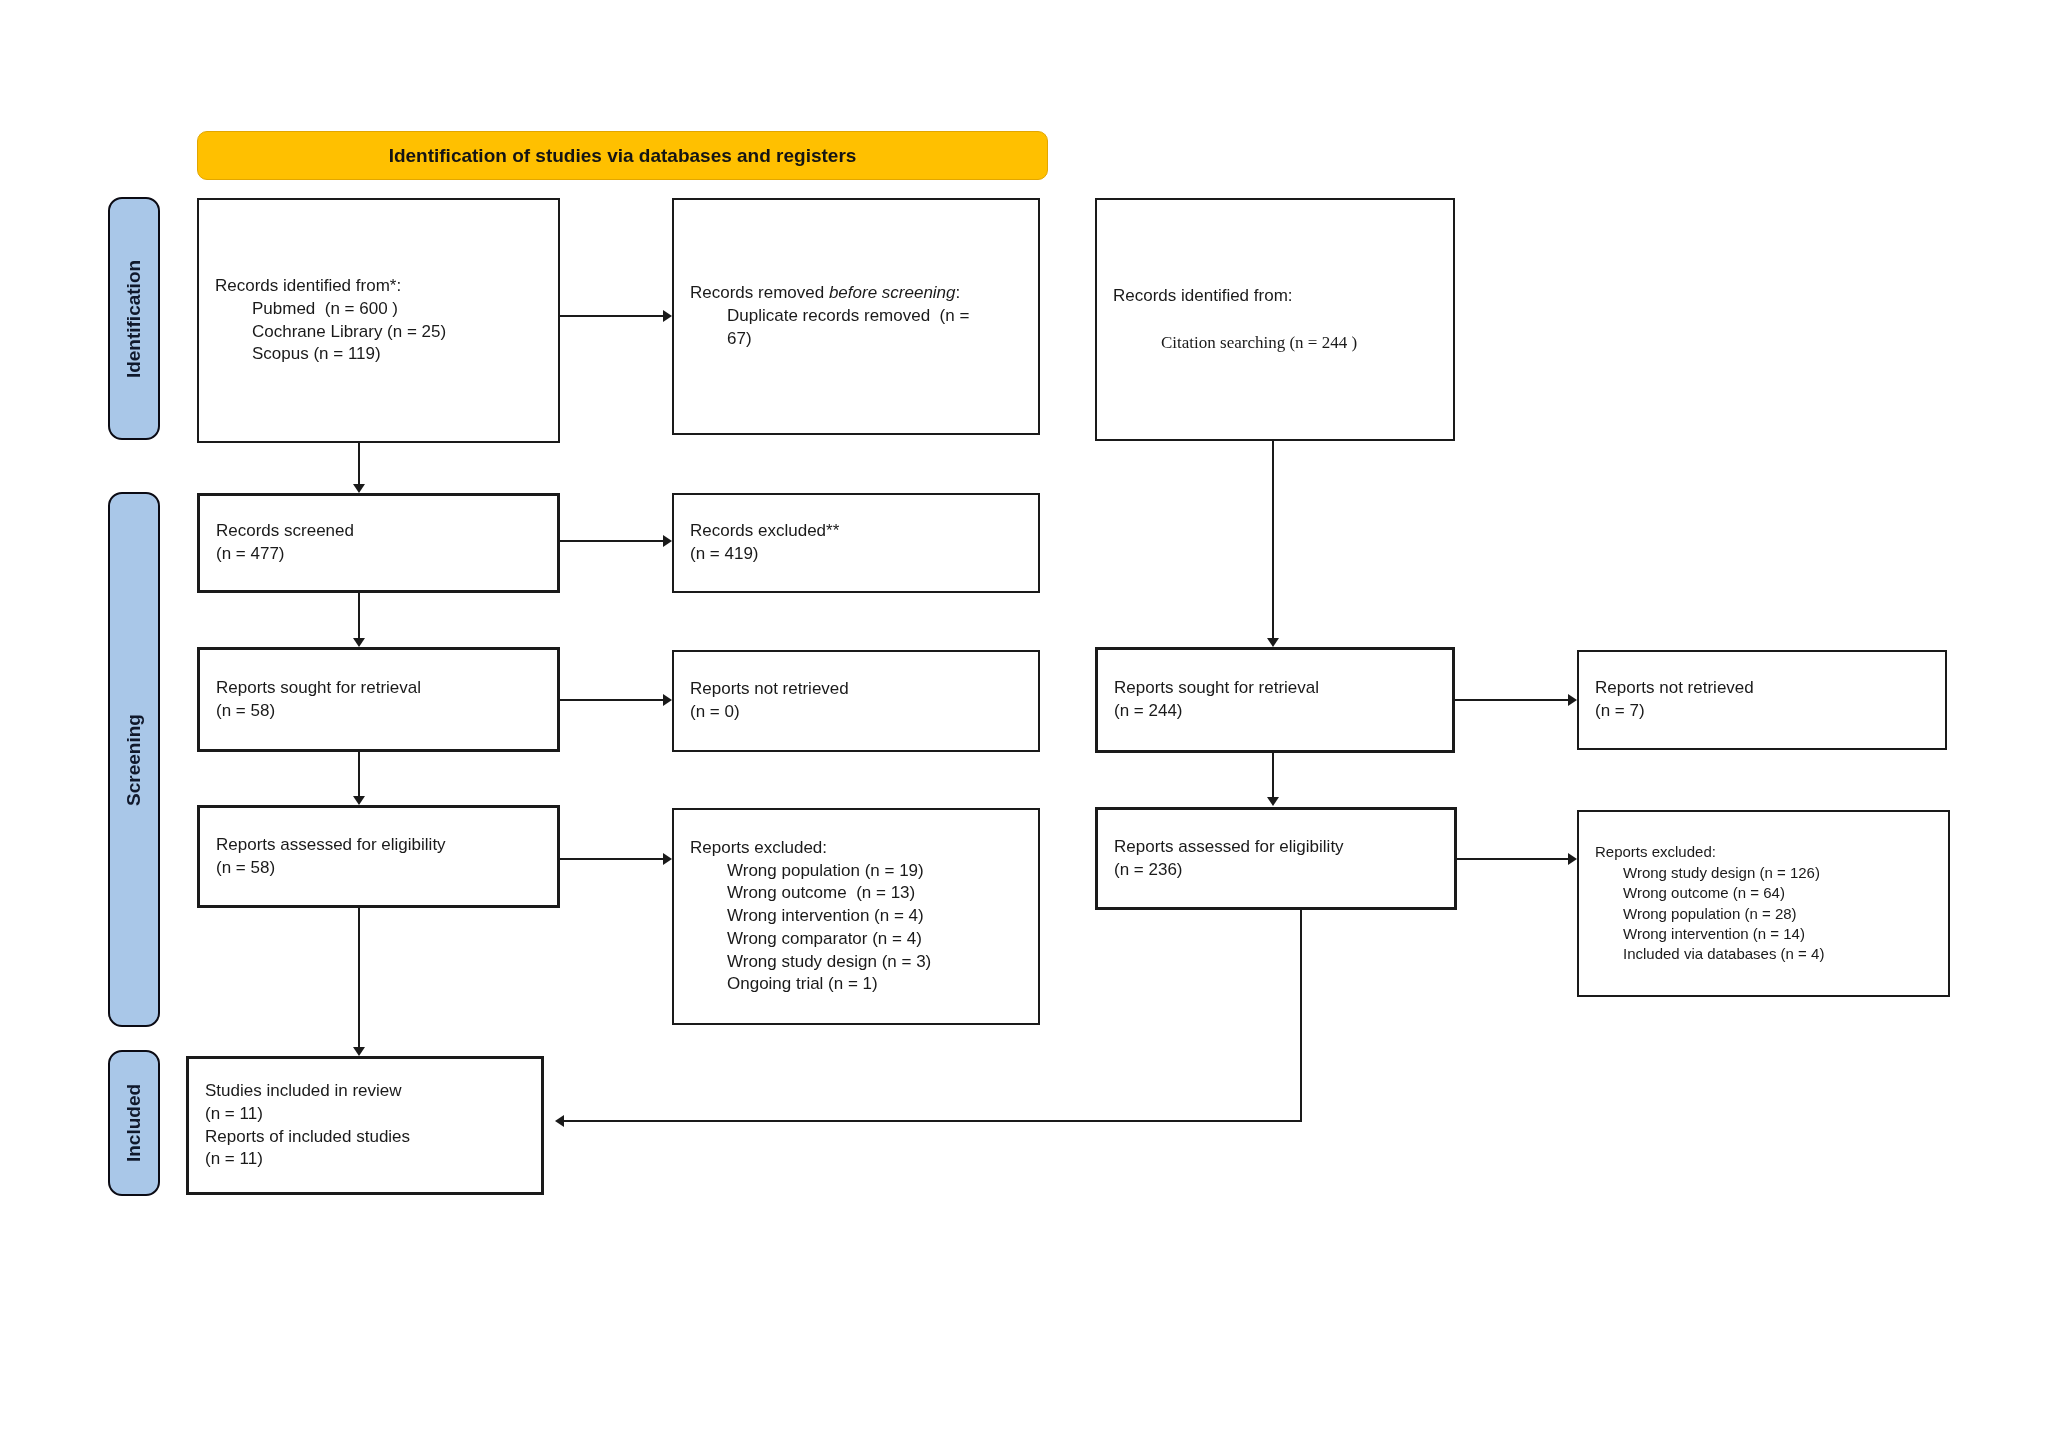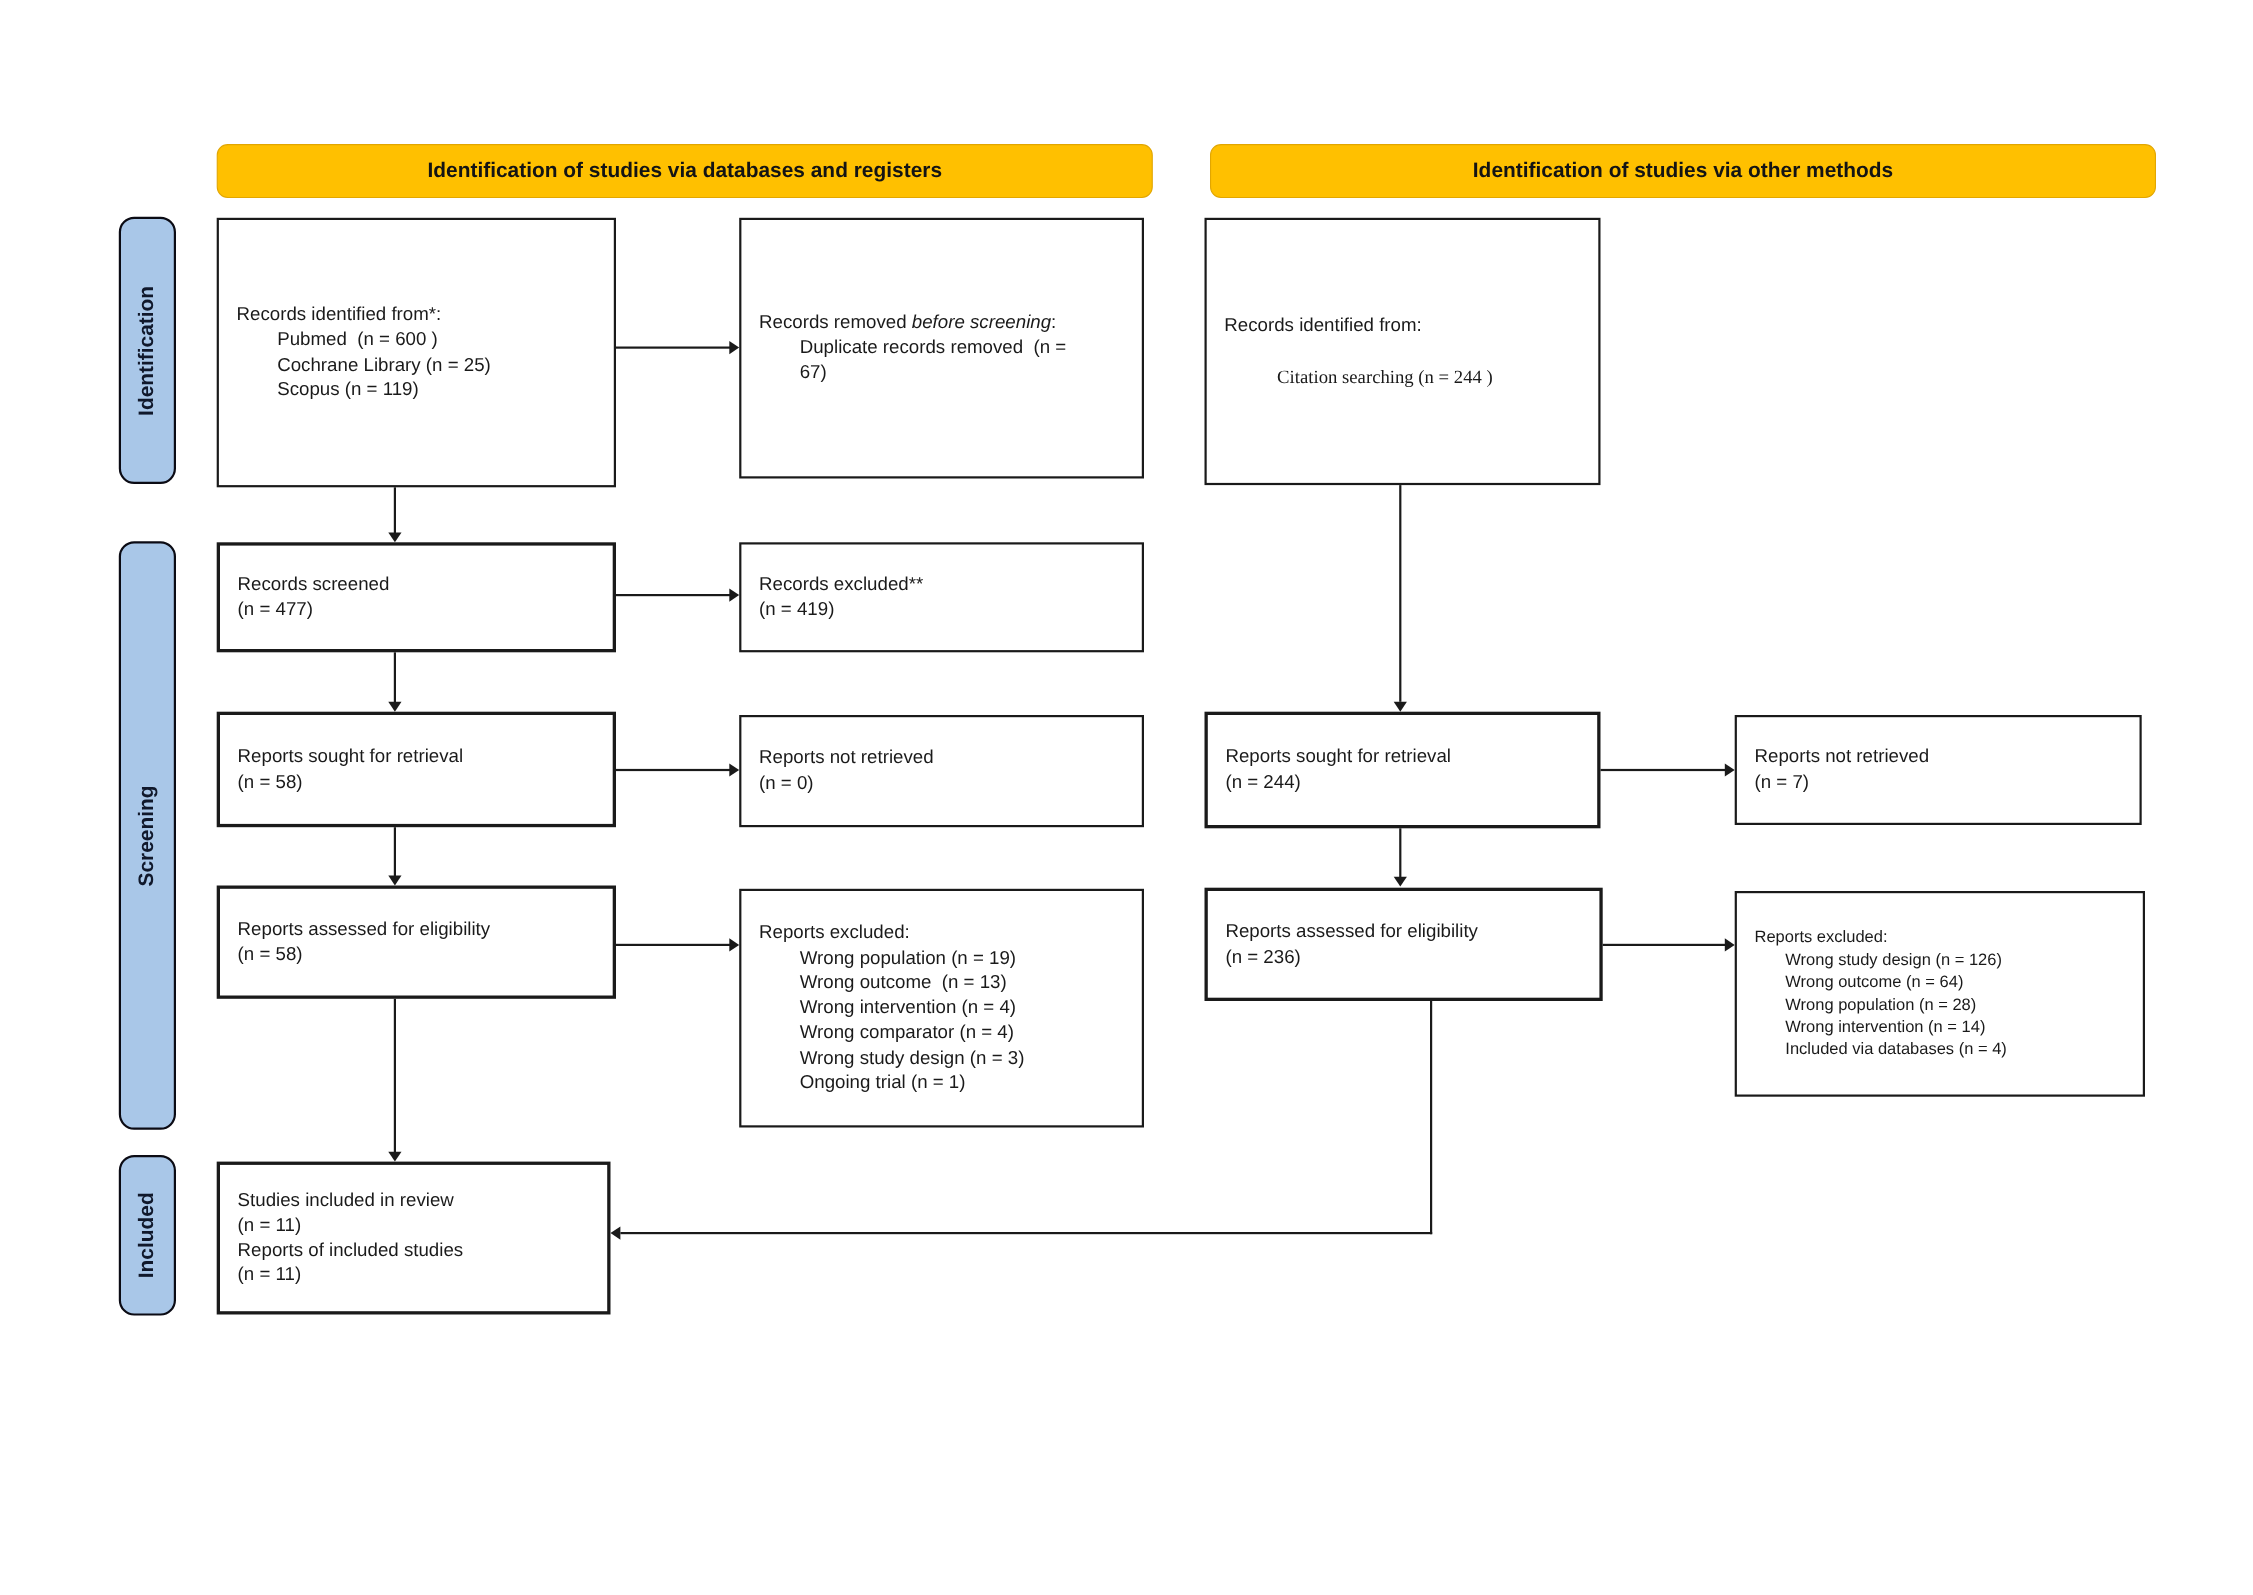--- a/index.html
+++ b/index.html
@@ -54,23 +54,20 @@
   .arr.left{border-top:6px solid transparent;border-bottom:6px solid transparent;border-right:9px solid var(--line);}
 </style>
 </head>
 <body>
 
 <div class="canvas">
 
   <div class="banner" style="left:197px;top:131px;width:851px;">
     <span class="txt">Identification of studies via databases and registers</span>
   </div>
-  <div class="banner" style="left:1100px;top:131px;width:860px;">
-    <span class="txt">Identification of studies via other methods</span>
-  </div>
 
   <div class="stage" style="top:197px;height:243px;">
     <span>Identification</span>
   </div>
   <div class="stage" style="top:492px;height:535px;">
     <span>Screening</span>
   </div>
   <div class="stage" style="top:1050px;height:146px;">
     <span>Included</span>
   </div>
@@ -115,21 +112,21 @@
   <div class="box" style="left:672px;top:808px;width:368px;height:217px;">
     <div class="txt">Reports excluded:</div>
     <div class="indent">Wrong population (n = 19)</div>
     <div class="indent">Wrong outcome  (n = 13)</div>
     <div class="indent">Wrong intervention (n = 4)</div>
     <div class="indent">Wrong comparator (n = 4)</div>
     <div class="indent">Wrong study design (n = 3)</div>
     <div class="indent">Ongoing trial (n = 1)</div>
   </div>
 
-  <div class="box thick" style="left:197px;top:1056px;width:358px;height:139px;">
+  <div class="box thick" style="left:186px;top:1056px;width:358px;height:139px;">
     <div class="txt">Studies included in review</div>
     <div class="txt">(n = 11)</div>
     <div class="txt">Reports of included studies</div>
     <div class="txt">(n = 11)</div>
   </div>
 
   <div class="box" style="left:1095px;top:198px;width:360px;height:243px;">
     <div class="txt">Records identified from:</div>
     <div class="indent cite-indent gap-top">Citation searching (n = 244 )</div>
   </div>

